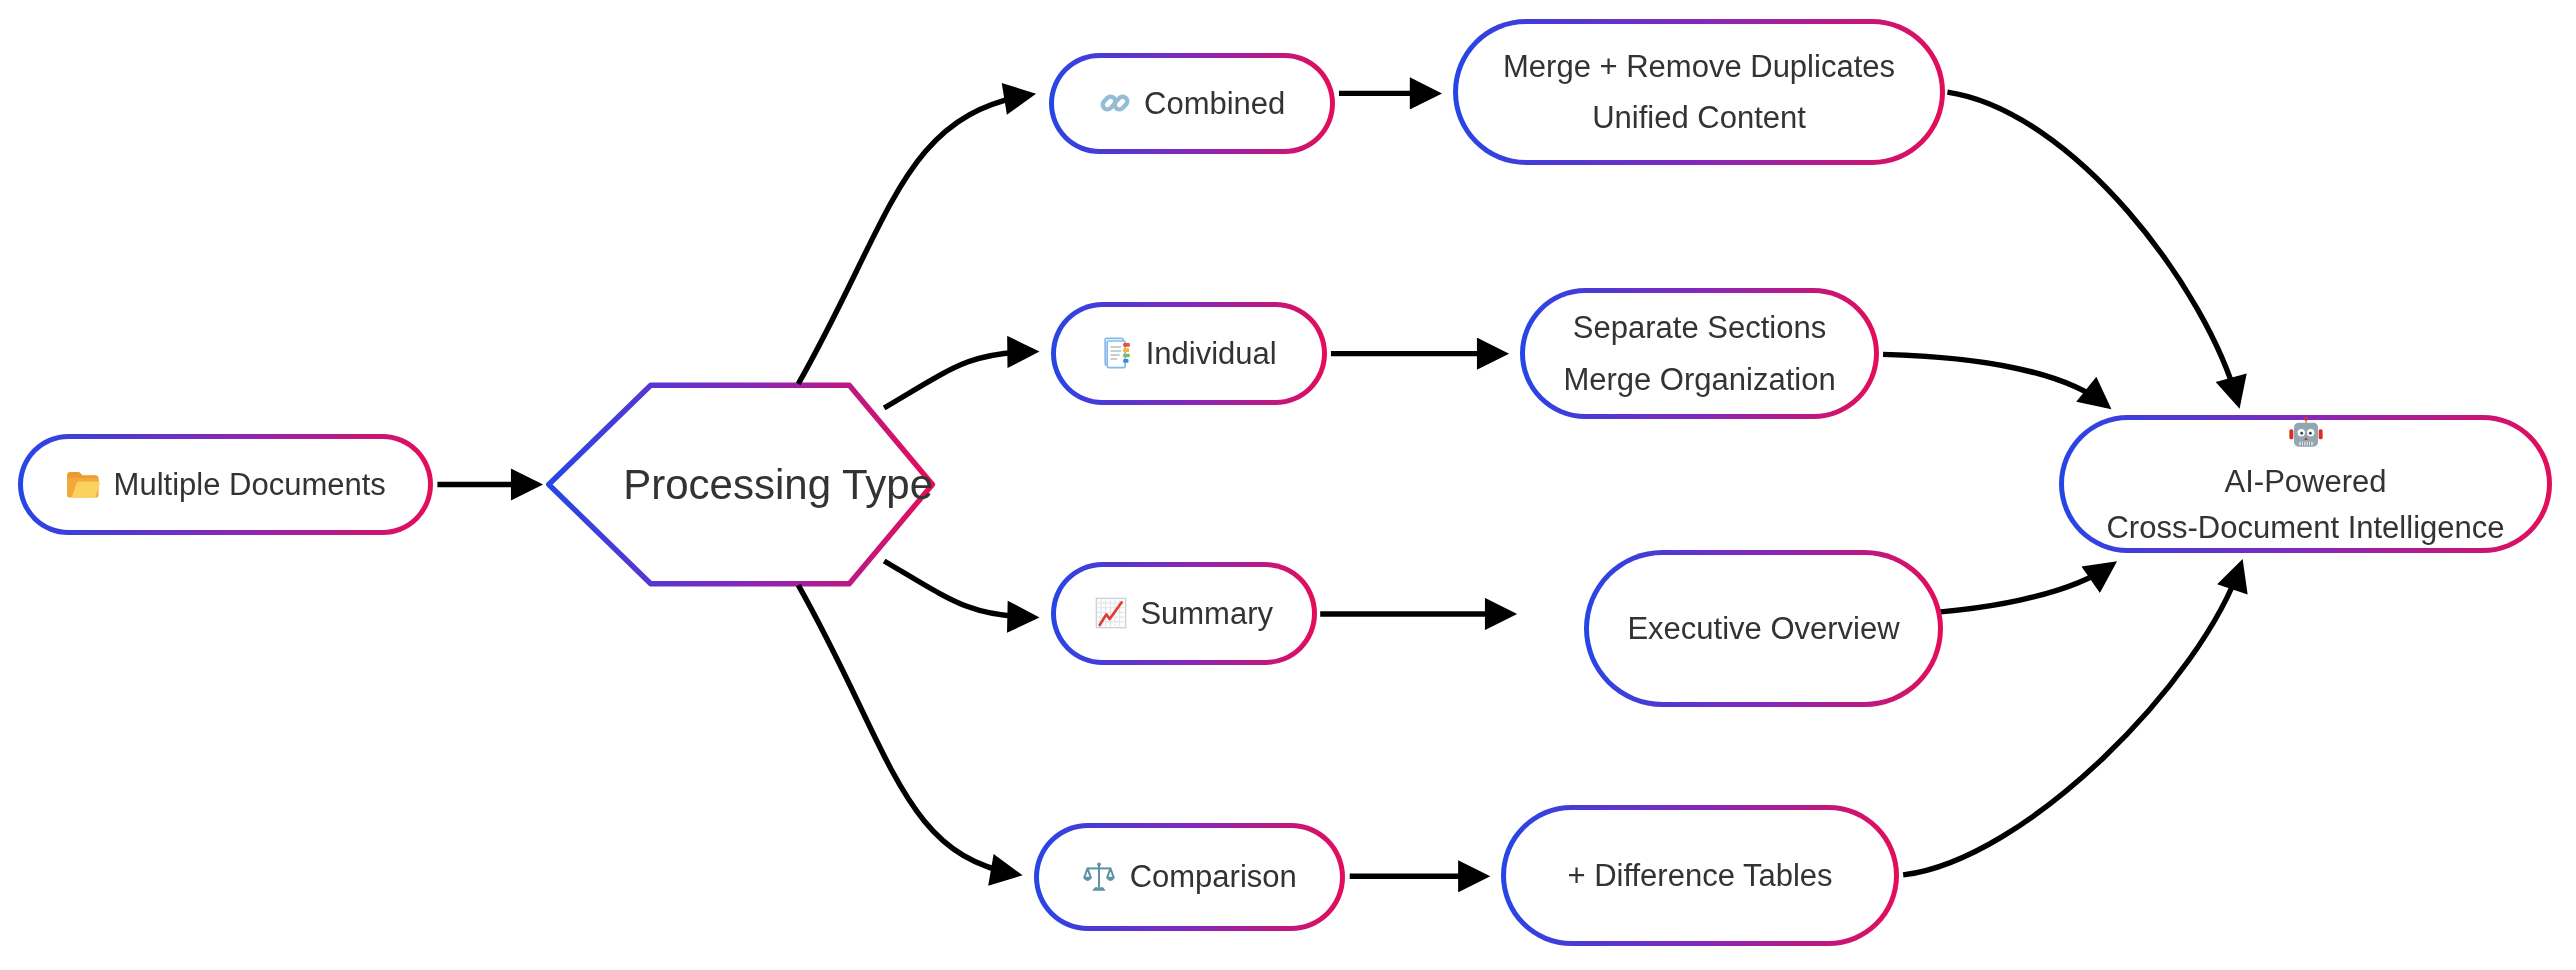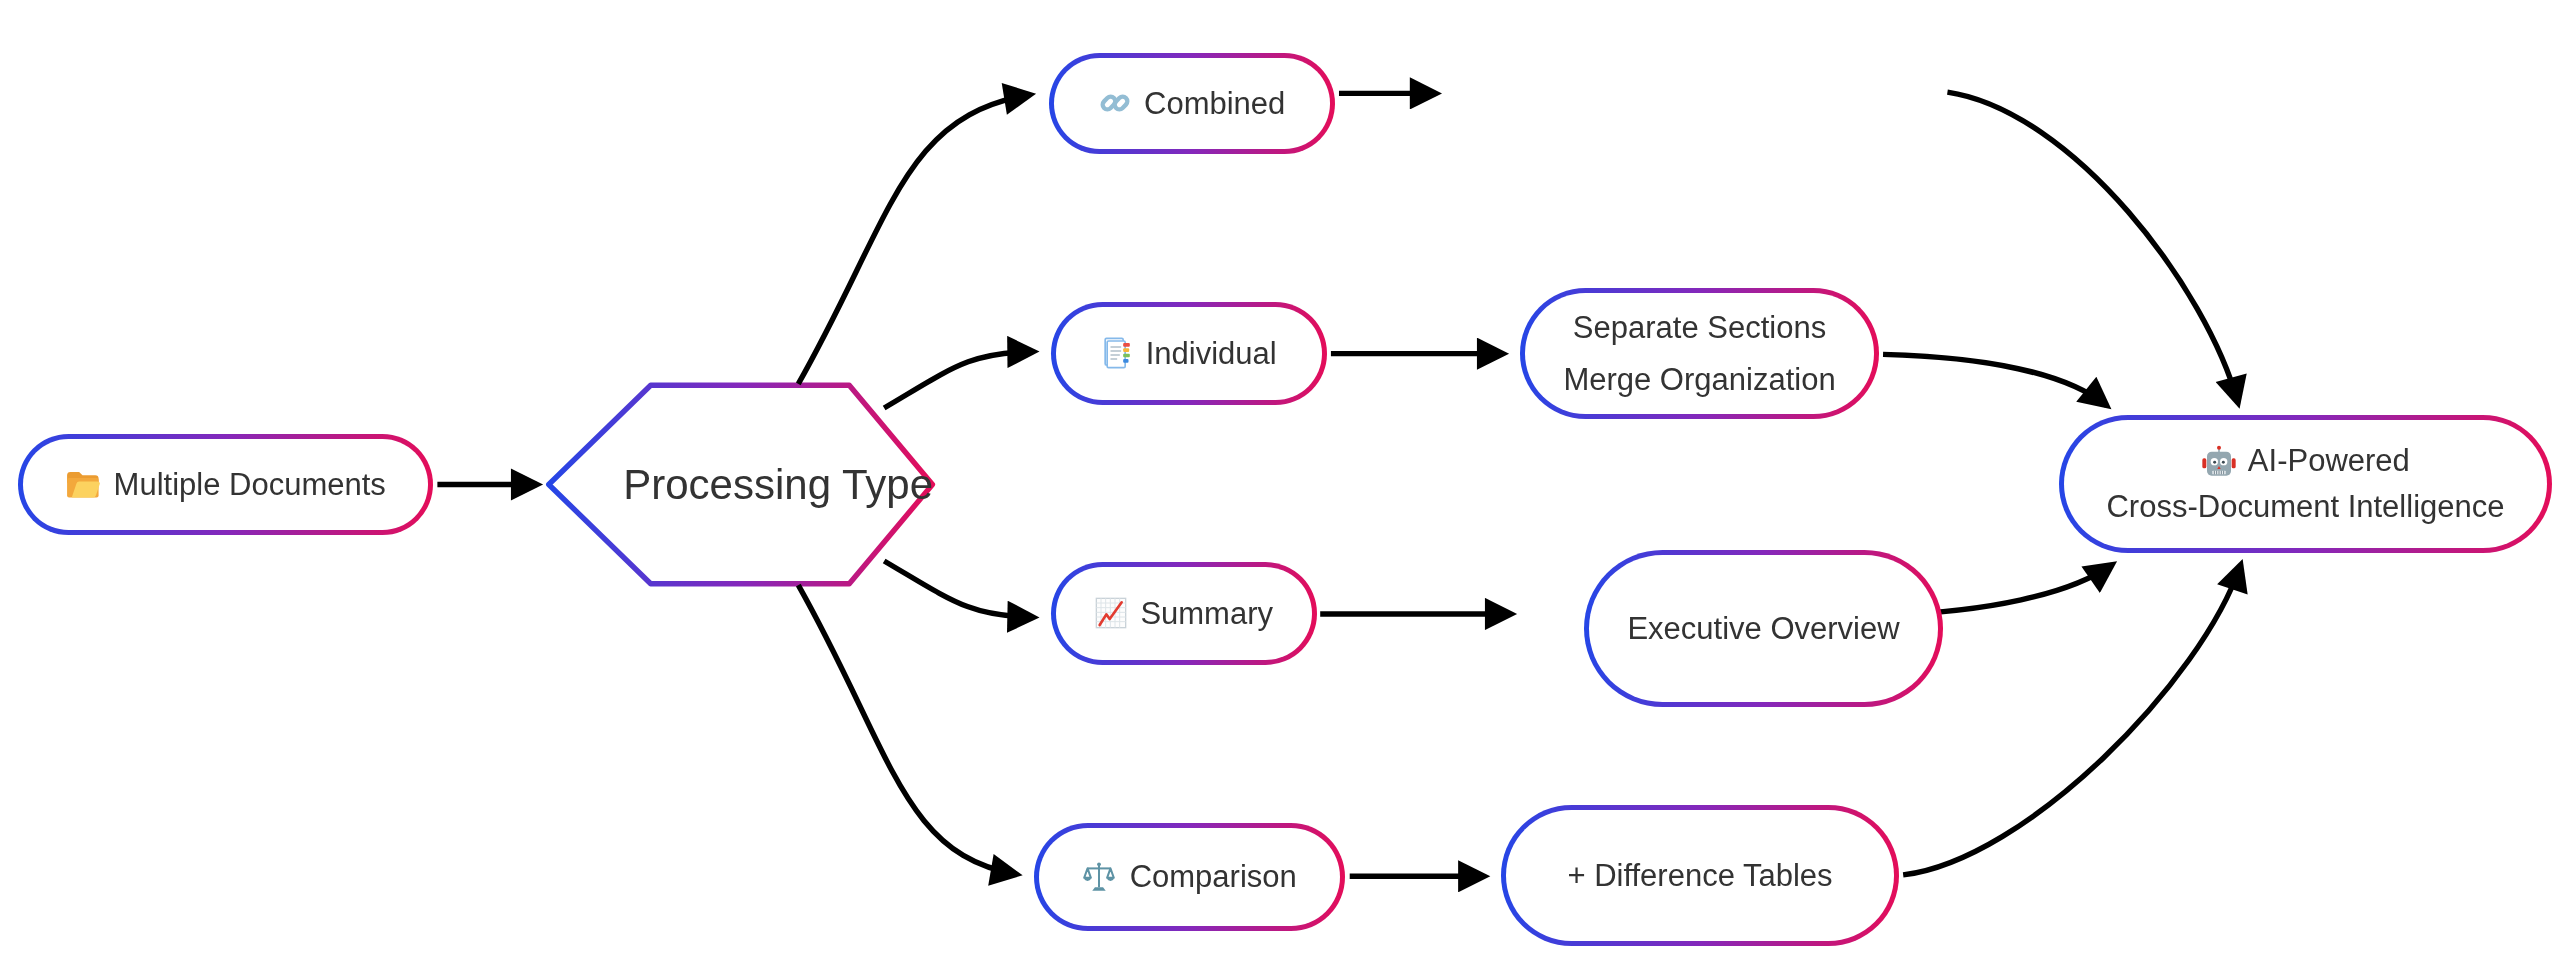--- a/index.html
+++ b/index.html
@@ -50,21 +50,21 @@
   #n-combined   { left: 1049px; top: 53px;   width: 286px; height: 101px; }
   #n-individual { left: 1051px; top: 302px;  width: 276px; height: 103px; }
   #n-summary    { left: 1051px; top: 562px;  width: 266px; height: 103px; }
   #n-comparison { left: 1034px; top: 823px; width: 311px; height: 108px; }
   #n-merge      { left: 1453px; top: 19px;   width: 492px; height: 146px; }
   #n-separate   { left: 1520px; top: 288px;  width: 359px; height: 131px; }
   #n-executive  { left: 1584px; top: 550px;  width: 359px; height: 157px; }
   #n-side       { left: 1501px; top: 805px; width: 398px; height: 141px; }
   #n-ai         { left: 2059px; top: 415px;  width: 493px; height: 138px; }
   #n-ai .node-inner { line-height: 1.5; }
-  #n-ai .label-row { gap: 10.7px; }
+  #n-ai .label-row { gap: 10.7px; flex-direction: column; }
 </style>
 </head>
 <body>
 
 <div class="stage">
 
   <svg class="edge-layer" viewBox="0 0 3840 1447" aria-hidden="true">
     <defs>
       <linearGradient id="hexGrad" x1="0" y1="0" x2="1" y2="0">
         <stop offset="0" stop-color="#2546e6" style="stop-color:var(--gradient-start,#2546e6)"></stop>
@@ -183,20 +183,26 @@
           </g>
           <path d="M3 25 a5 4.5 0 0 0 10 0 z" fill="#5e93a5"></path>
           <path d="M37 25 a5 4.5 0 0 0 10 0 z" fill="#5e93a5"></path>
           <path d="M15 44 h20 l-4 -5 h-12 z" fill="#5e93a5"></path>
         </svg>
         <span>Comparison</span>
       </div>
     </div>
   </div>
 
+  <div class="node" id="n-merge">
+    <div class="node-inner">
+      <span>Merge + Remove Duplicates</span>
+      <span>Unified Content</span>
+    </div>
+  </div>
 
   <div class="node" id="n-separate">
     <div class="node-inner">
       <span>Separate Sections</span>
       <span>Merge Organization</span>
     </div>
   </div>
 
   <div class="node" id="n-executive">
     <div class="node-inner">

